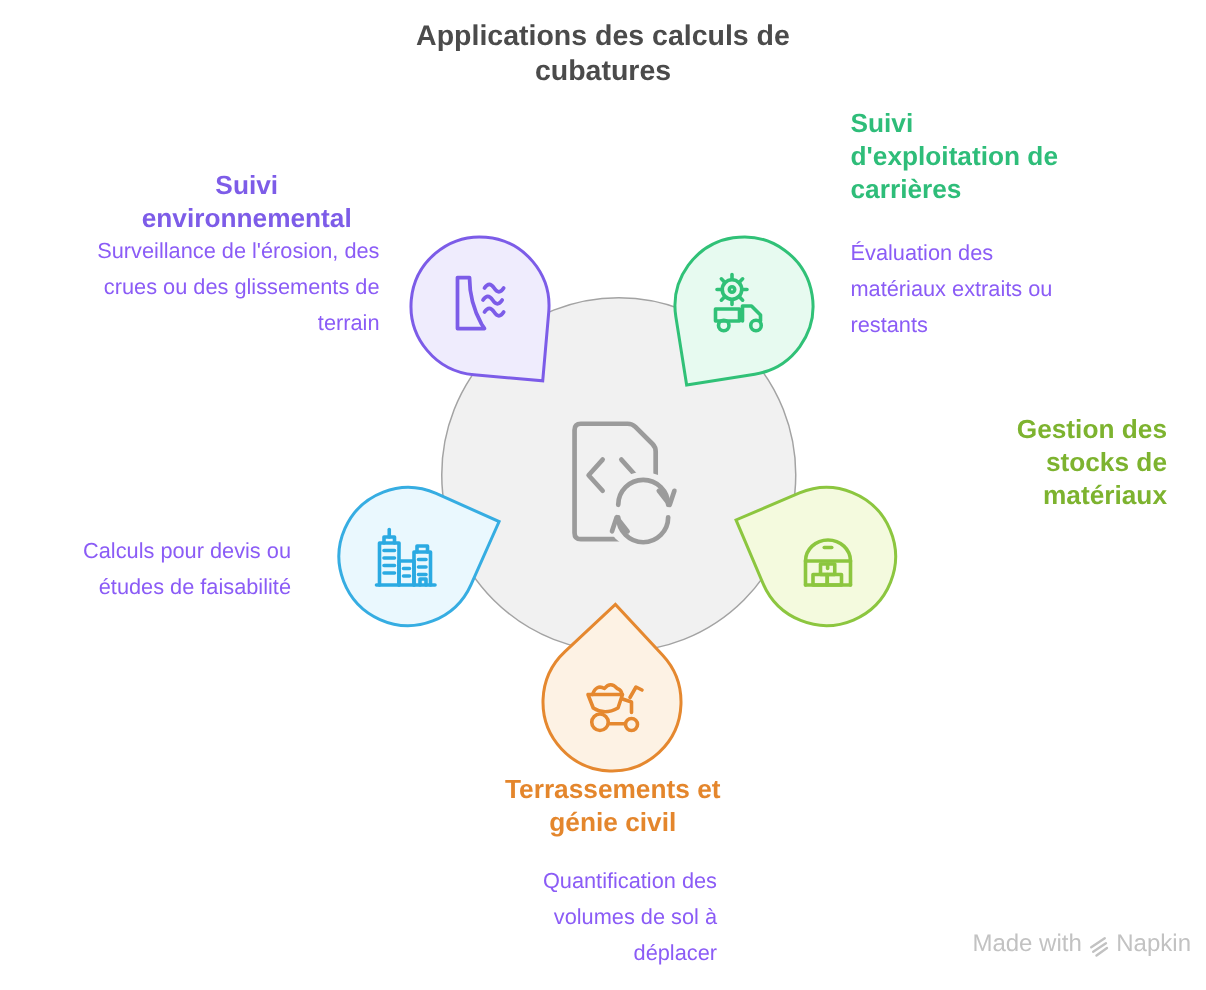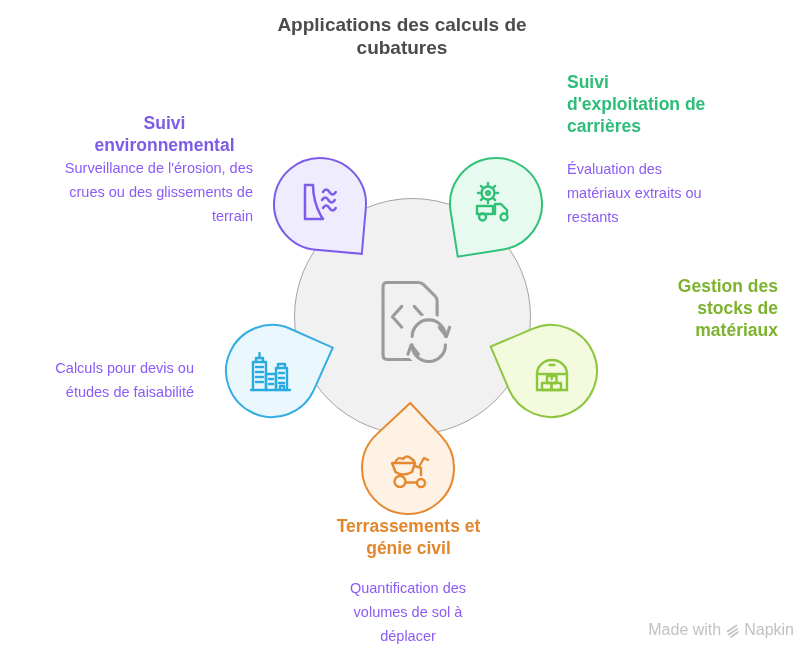--- a/index.html
+++ b/index.html
@@ -29,21 +29,21 @@
   .bd{position:absolute;margin:0;font-size:14.5px;line-height:24px;color:#8b5cf6;z-index:4;}
   .h-env{left:77px;top:96px;width:175px;text-align:center;color:#7d5ce8;margin-top:16px;}
   .b-env{left:57px;top:156px;width:196px;text-align:right;}
   .h-car{left:567px;top:71px;width:158px;text-align:left;color:#2ebd79;}
   .b-car{left:567px;top:157px;width:162px;text-align:left;}
   .h-sto{left:626px;top:275px;width:122px;text-align:right;color:#7db32f;margin-left:30px;}
   .b-sto{left:626px;top:356px;width:155px;text-align:left;}
   .h-cha{left:8px;top:325px;width:186px;text-align:right;color:#2baae2;}
   .b-cha{left:34px;top:356px;width:160px;text-align:right;}
   .h-ter{left:326px;top:515px;width:165px;text-align:center;color:#e4862c;}
-  .b-ter{left:338px;top:576px;width:140px;text-align:center;}
+  .b-ter{left:338px;top:576px;width:140px;text-align:right;}
   .footer{position:absolute;right:10px;top:621px;display:flex;align-items:center;gap:5px;
           font-size:16px;color:#c2c2c2;z-index:4;}
 </style>
 </head>
 <body>
 
 <div class="canvas">
 
   <h1 class="title">Applications des calculs de cubatures</h1>
 

